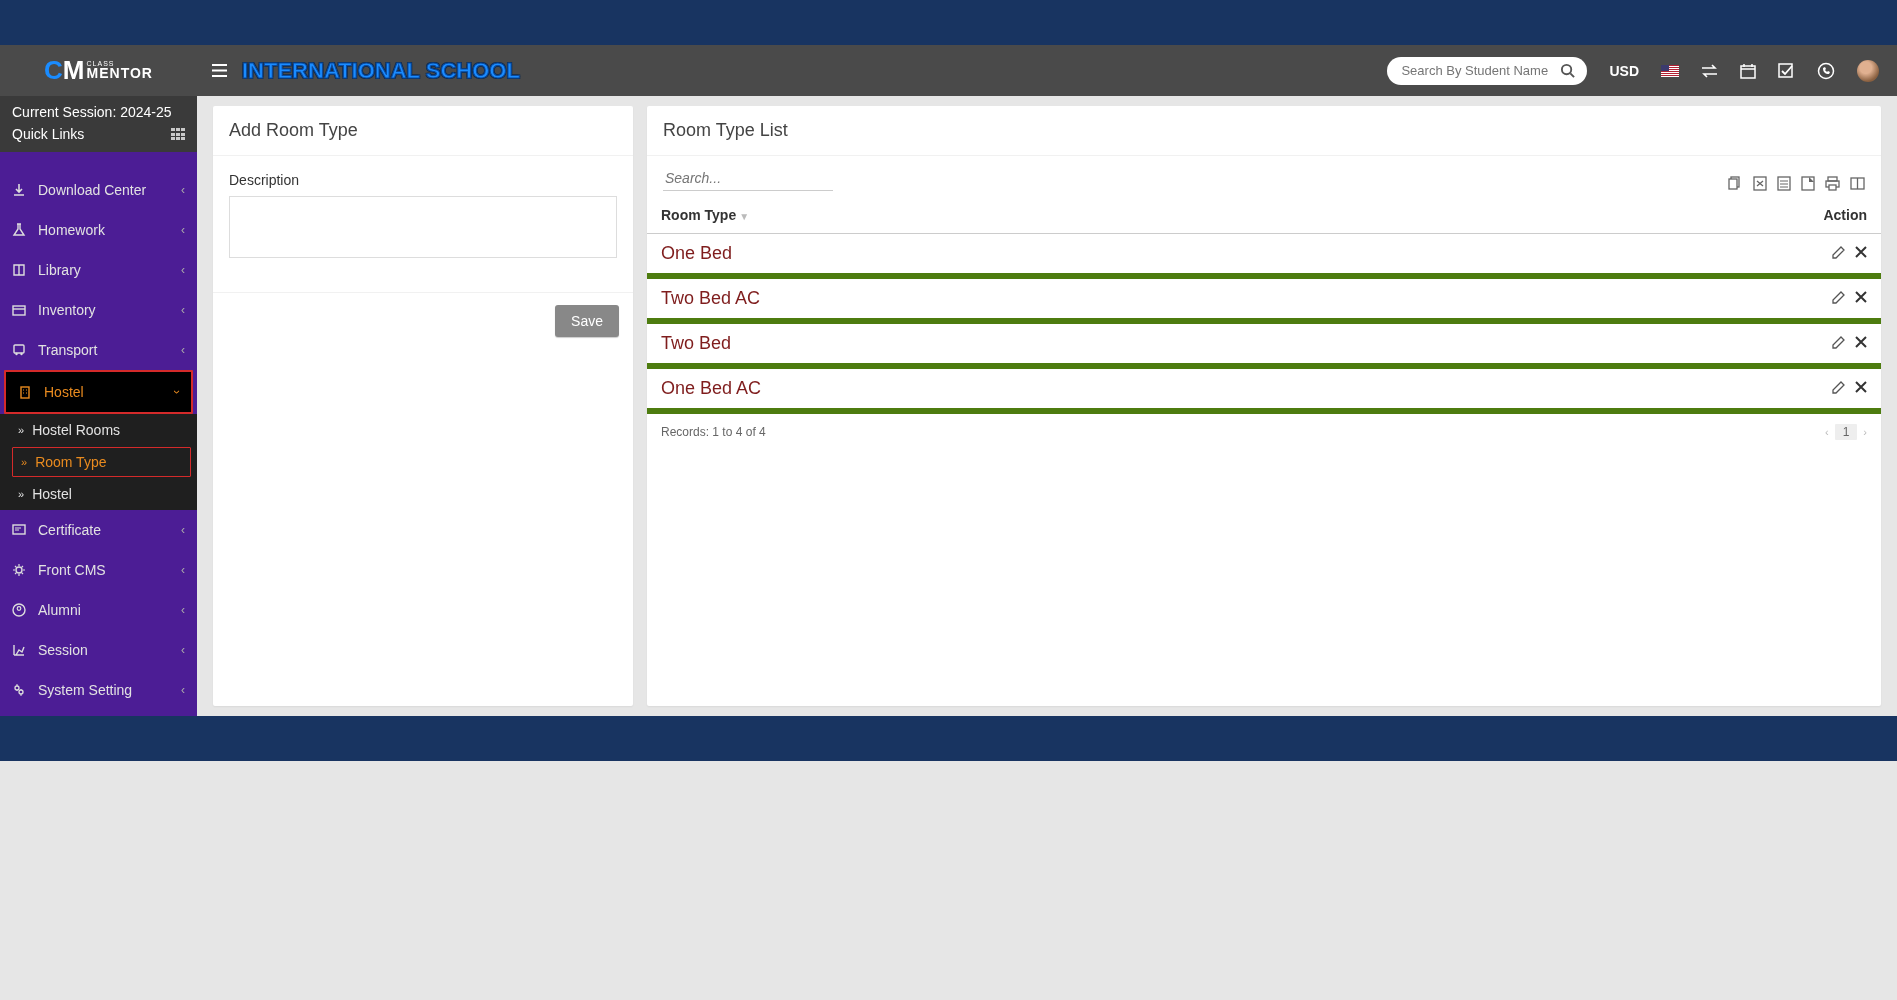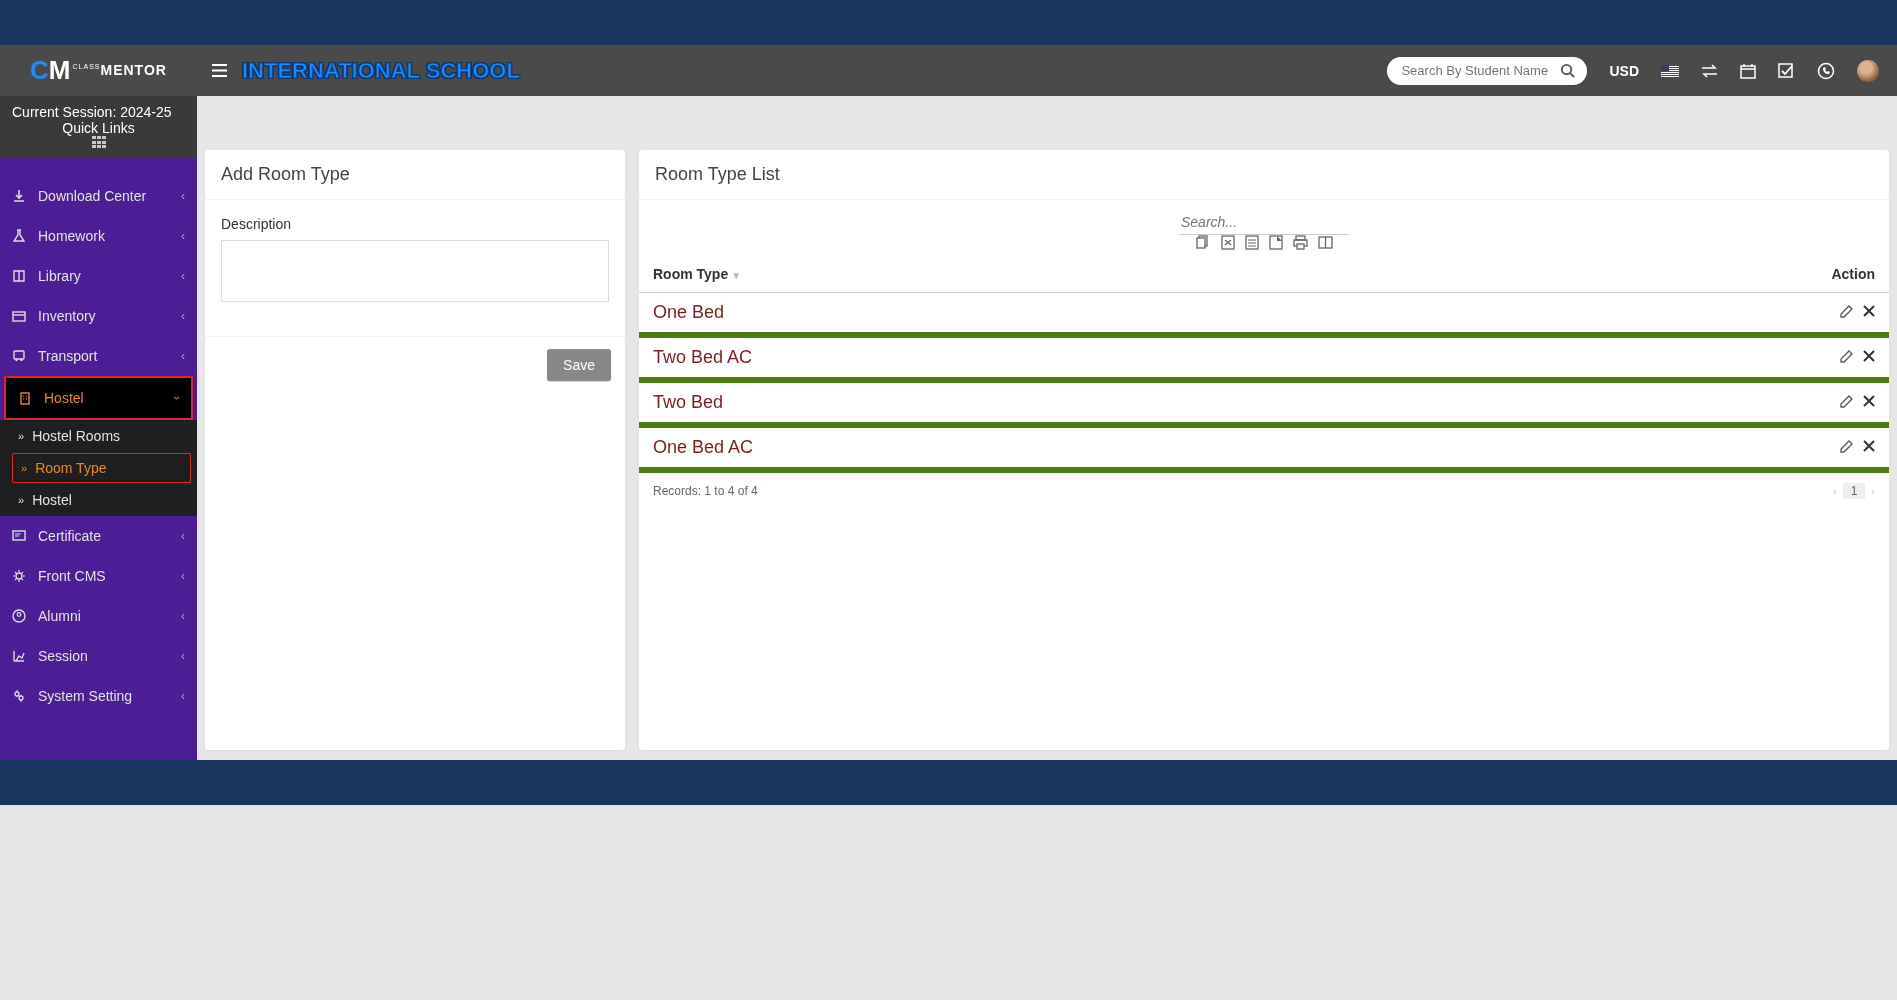--- a/index.html
+++ b/index.html
@@ -8,41 +8,41 @@
 .top-bar { background: #183461; height: 45px; width: 100%; }
 .bottom-bar { background: #183461; height: 45px; width: 100%; }
 
 .navbar { background: #4a4a4a; height: 51px; display: flex; align-items: center; justify-content: space-between; }
 .navbar-left { display: flex; align-items: center; }
 .logo-area { width: 197px; display: flex; align-items: center; justify-content: center; height: 51px; }
 .logo-text { display: flex; align-items: center; gap: 2px; }
 .logo-cm { font-weight: 900; font-size: 26px; }
 .logo-c { color: #1a8cff; }
 .logo-m { color: #fff; }
-.logo-words { display: flex; flex-direction: row; line-height: 0.9; }
+.logo-words { display: flex; flex-direction: column; line-height: 0.9; }
 .logo-class { font-size: 7px; color: #fff; letter-spacing: 1px; }
 .logo-mentor { font-size: 14px; color: #fff; font-weight: 700; letter-spacing: 1px; }
 .burger { color: #fff; padding: 0 15px; cursor: pointer; font-size: 16px; }
 .school-name { font-size: 22px; font-weight: 700; color: #1a8cff; -webkit-text-stroke: 1px #0a4aa0; text-shadow: 1px 1px 0 #0d2a4d, -1px -1px 0 #0d2a4d, 1px -1px 0 #0d2a4d, -1px 1px 0 #0d2a4d; }
 
 .navbar-right { display: flex; align-items: center; gap: 22px; padding-right: 18px; }
 .search-wrap { position: relative; }
 .search-wrap input { width: 200px; height: 28px; border-radius: 18px; border: none; padding: 0 36px 0 14px; font-size: 13px; outline: none; }
 .search-wrap .icon { position: absolute; right: 12px; top: 6px; color: #666; }
 .nav-text { color: #fff; font-size: 14px; font-weight: 600; }
 .nav-icon { color: #fff; cursor: pointer; display: inline-flex; align-items: center; }
 .flag { width: 18px; height: 12px; background: linear-gradient(to bottom, #b22234 0 8%, #fff 8% 16%, #b22234 16% 24%, #fff 24% 32%, #b22234 32% 40%, #fff 40% 48%, #b22234 48% 56%, #fff 56% 64%, #b22234 64% 72%, #fff 72% 80%, #b22234 80% 88%, #fff 88% 100%); position: relative; }
 .flag::after { content: ''; position: absolute; top: 0; left: 0; width: 8px; height: 6px; background: #3c3b6e; }
 .avatar { width: 22px; height: 22px; border-radius: 50%; background: radial-gradient(circle at 40% 35%, #e0b090 30%, #8a6040 70%); }
 
 .main-layout { display: flex; }
 .sidebar { width: 197px; background: #4c1d95; min-height: 620px; color: #c9c9c9; }
 .sidebar-header { background: #3a3a3a; padding: 8px 12px 10px; }
 .session-text { font-size: 14px; color: #fff; }
-.quick-links { display: flex; justify-content: space-between; align-items: center; font-size: 14px; color: #fff; flex-direction: column; }
+.quick-links { display: flex; justify-content: space-between; align-items: center; margin-top: 6px; font-size: 14px; color: #fff; }
 .grid-icon { display: inline-block; width: 14px; height: 12px; background:
   linear-gradient(#c9c9c9,#c9c9c9) 0 0/4px 3px no-repeat,
   linear-gradient(#c9c9c9,#c9c9c9) 5px 0/4px 3px no-repeat,
   linear-gradient(#c9c9c9,#c9c9c9) 10px 0/4px 3px no-repeat,
   linear-gradient(#c9c9c9,#c9c9c9) 0 4.5px/4px 3px no-repeat,
   linear-gradient(#c9c9c9,#c9c9c9) 5px 4.5px/4px 3px no-repeat,
   linear-gradient(#c9c9c9,#c9c9c9) 10px 4.5px/4px 3px no-repeat,
   linear-gradient(#c9c9c9,#c9c9c9) 0 9px/4px 3px no-repeat,
   linear-gradient(#c9c9c9,#c9c9c9) 5px 9px/4px 3px no-repeat,
   linear-gradient(#c9c9c9,#c9c9c9) 10px 9px/4px 3px no-repeat; }
@@ -50,38 +50,38 @@
 .nav-item { display: flex; align-items: center; justify-content: space-between; padding: 12px 12px; font-size: 14px; cursor: pointer; color: #e2e2e2; }
 .nav-item .left { display: flex; align-items: center; gap: 12px; }
 .nav-item .caret { font-size: 12px; color: #aaa; }
 .nav-active { background: #000; color: #e98b1f; border: 2px solid #d42a2a; border-radius: 1px; margin: 0 4px 0 4px; }
 .nav-active .caret { color: #e98b1f; transform: rotate(90deg); display: inline-block; }
 .sub-items { background: #1f1f1f; }
 .sub-item { display: flex; align-items: center; gap: 8px; padding: 8px 12px 8px 18px; font-size: 14px; color: #e2e2e2; cursor: pointer; }
 .sub-item .chev { font-size: 11px; }
 .sub-active { color: #e98b1f; border: 1.5px solid #d42a2a; border-radius: 1px; margin: 1px 6px 1px 12px; padding: 6px 8px; }
 
-.content { flex: 1; display: flex; gap: 14px; padding: 10px 8px; background: #e6e6e6; min-height: 620px; margin-top: 44px; }
+.content { flex: 1; display: flex; gap: 14px; padding: 10px 16px; background: #e6e6e6; min-height: 620px; }
 
 .panel { background: #fff; border-radius: 2px; box-shadow: 0 1px 2px rgba(0,0,0,0.06); }
 .panel-left { width: 420px; padding: 0; display: flex; flex-direction: column; }
 .panel-right { flex: 1; padding: 0; }
 .panel-heading { font-size: 18px; color: #444; padding: 14px 16px; border-bottom: 1px solid #f1f1f1; }
 .panel-body { padding: 16px; }
 
 .form-label { font-size: 14px; color: #333; margin-bottom: 6px; display: block; }
 .req { color: #d9534f; margin-left: 2px; }
 .form-input { width: 100%; border: 1px solid #3a7bd5; padding: 6px 8px; font-size: 14px; outline: none; height: 30px; }
 .form-textarea { width: 100%; border: 1px solid #ddd; padding: 6px 8px; font-size: 14px; outline: none; height: 62px; resize: none; margin-top: 2px; }
 .form-group { margin-bottom: 14px; }
 
 .panel-footer { border-top: 1px solid #f1f1f1; padding: 12px 14px; display: flex; justify-content: flex-end; }
 .btn-save { background: #888; color: #fff; border: none; padding: 8px 16px; border-radius: 3px; font-size: 14px; cursor: pointer; box-shadow: 0 1px 1px rgba(0,0,0,0.2); }
 
-.list-tools { display: flex; justify-content: space-between; align-items: center; padding: 10px 16px 6px; flex-direction: column; }
+.list-tools { display: flex; justify-content: space-between; align-items: flex-end; padding: 10px 16px 6px; }
 .search-list { border: none; border-bottom: 1px solid #ccc; padding: 4px 2px; font-size: 14px; width: 170px; outline: none; font-style: italic; color: #888; }
 .export-icons { display: flex; gap: 10px; color: #666; }
 .export-icons span { cursor: pointer; }
 
 table { width: calc(100% - 0px); border-collapse: collapse; }
 thead th { text-align: left; font-size: 14px; color: #333; padding: 10px 14px; border-bottom: 1px solid #ccc; font-weight: 600; }
 thead th.action-col { text-align: right; }
 .sort-caret { color: #bbb; font-size: 10px; margin-left: 3px; }
 tbody td { padding: 9px 14px; font-size: 18px; color: #7f1d1d; border-bottom: 6px solid #4d7c0f; }
 tbody td.action-cell { text-align: right; }

